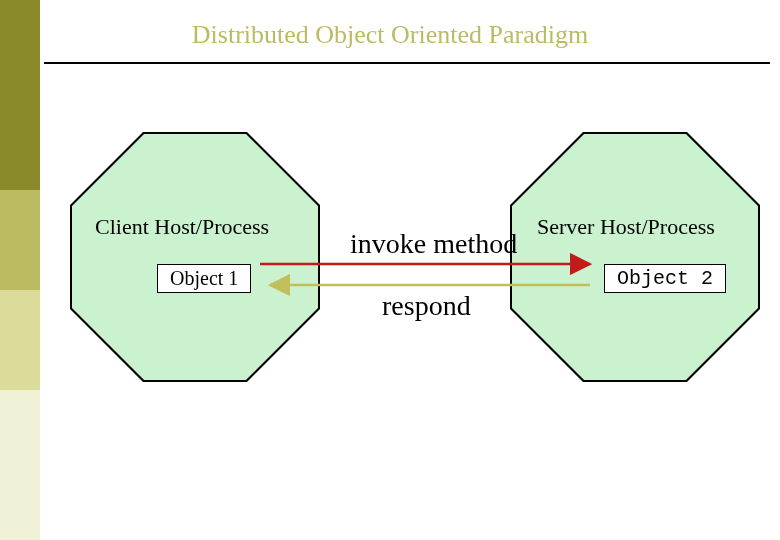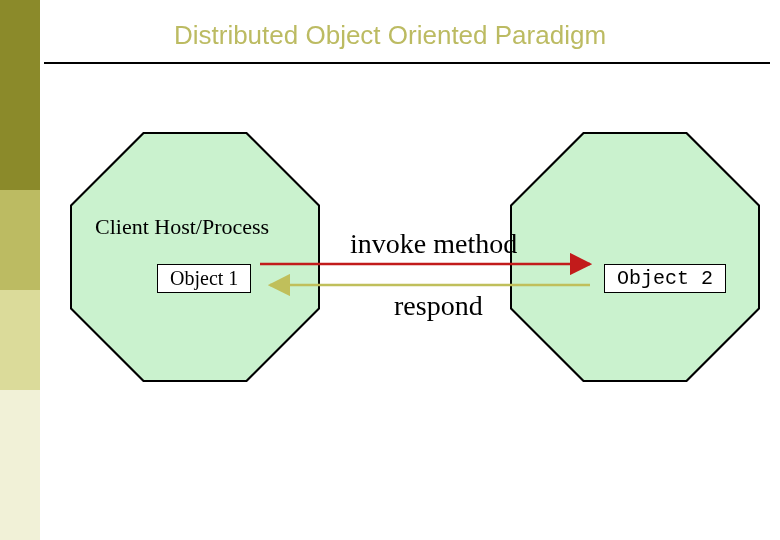--- a/index.html
+++ b/index.html
@@ -24,21 +24,21 @@
     width: 40px;
   }
   .title {
     position: absolute;
     top: 20px;
     left: 0;
     right: 0;
     text-align: center;
     font-size: 26px;
     color: #bcbb62;
-    font-family: Liberation Sans, sans-serif;
+    font-family: Liberation Serif, serif;
   }
   .hr {
     position: absolute;
     left: 44px;
     right: 10px;
     top: 62px;
     height: 0;
     border-top: 2px solid #000;
   }
   .stage {
@@ -126,28 +126,29 @@
     <div class="oct-fill"></div>
   </div>
 
   <div class="oct-wrap" style="left:470px; top:70px;">
     <div class="oct-border"></div>
     <div class="oct-fill"></div>
   </div>
 
   <div class="host-label" style="left:55px; top:152px;">Client Host/Process</div>
 
+  <div class="host-label" style="left:497px; top:152px;">Server Host/Process</div>
 
   <div class="obj-box" style="left:117px; top:202px;">Object 1</div>
 
   <div class="obj-box" style="left:564px; top:202px;font-family:Liberation Mono, monospace;">Object 2</div>
 
   <div class="arrow-label" style="left:310px; top:166px;">invoke method</div>
 
-  <div class="arrow-label" style="left:342px; top:228px;margin-left:12px;">respond</div>
+  <div class="arrow-label" style="left:342px; top:228px;">respond</div>
 
   <svg class="arrow" style="left:220px; top:195px;" width="340" height="14">
     <defs>
       <marker id="arrR" viewBox="0 0 10 10" refX="9" refY="5" markerWidth="9" markerHeight="9" orient="auto">
         <path d="M 0 0 L 10 5 L 0 10 z" fill="#c21b1b"></path>
       </marker>
     </defs>
     <line x1="0" y1="7" x2="330" y2="7" stroke="#c21b1b" stroke-width="2.5" marker-end="url(#arrR)"></line>
   </svg>
 

